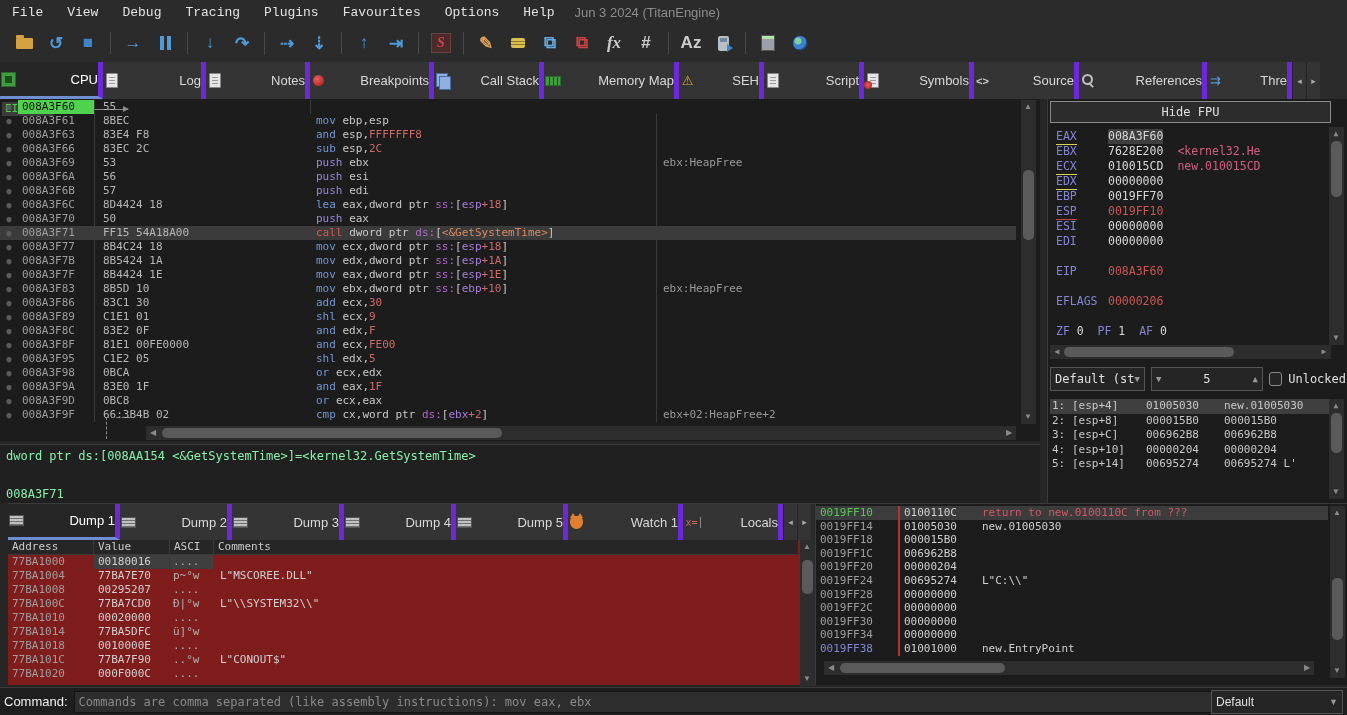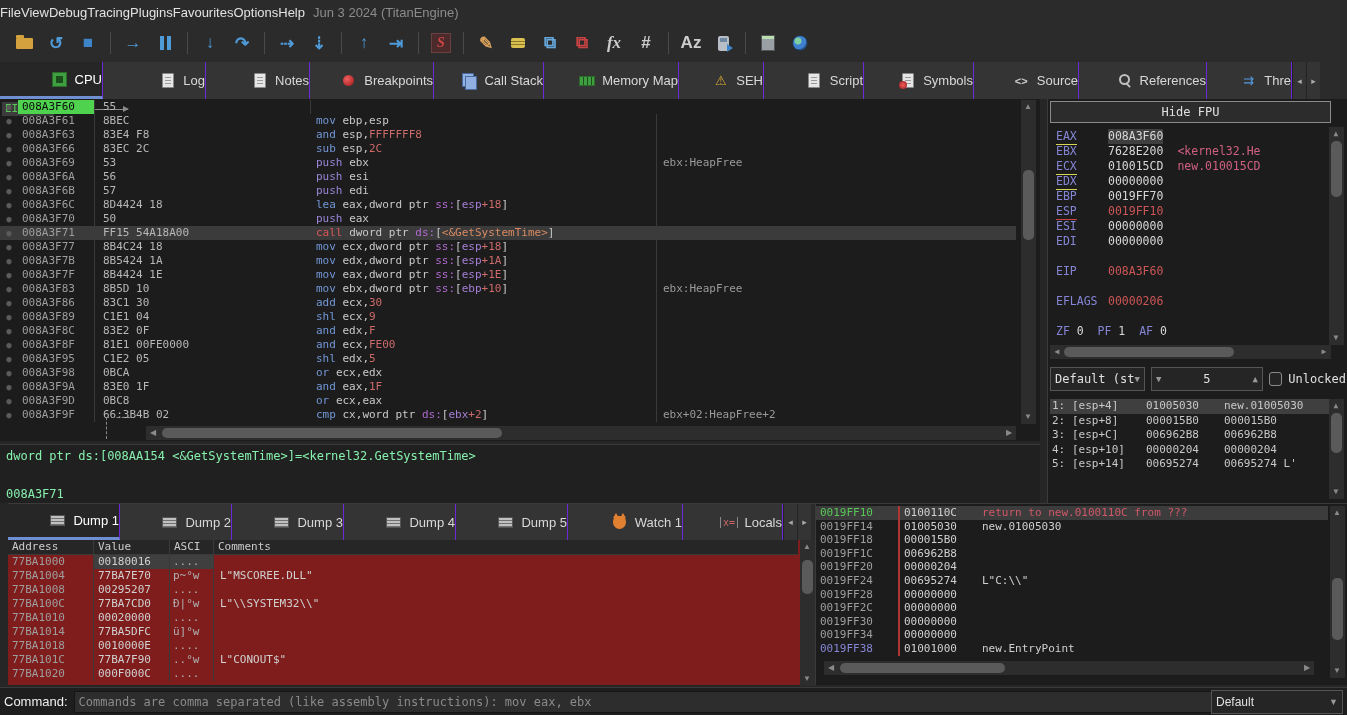--- a/index.html
+++ b/index.html
@@ -4,21 +4,21 @@
 <style>
   * { margin:0; padding:0; box-sizing:border-box; }
   html,body { width:1347px; height:715px; background:#262626; overflow:hidden;
     font-family:"Liberation Sans", sans-serif; }
   .mono { font-family:"DejaVu Sans Mono", monospace; }
   #app { position:relative; width:1347px; height:715px; }
 
   
   #menubar { position:absolute; left:0; top:0; width:1347px; height:24px; background:#2b2b2b;
     display:flex; align-items:center; color:#e2e2e2; font-size:13px; }
-  .menu-item { padding:3px 0; cursor:default; }
+  .menu-item { padding:3px 12px; cursor:default;font-family:Liberation Mono, monospace; }
   #menu-status { color:#8c8c8c; margin-left:8px; }
 
   
   #toolbar { position:absolute; left:0; top:24px; width:1347px; height:38px; background:#2b2b2b;
     display:flex; align-items:center; padding-left:8px; }
   .tb-icon { width:26px; height:24px; display:inline-flex; align-items:center; justify-content:center;
     margin:0 3px; font-size:17px; font-weight:bold; }
   .tb-sep { width:1px; height:22px; background:#4a4a4a; margin:0 6px; }
   .sh-folder { width:17px; height:11px; background:#d3a13e; border-radius:1px; position:relative; }
   .sh-folder::before { content:''; position:absolute; top:-3px; left:0; width:8px; height:3px;
@@ -36,22 +36,22 @@
     border-top:4px solid transparent; border-bottom:4px solid transparent; }
   .sh-globe { width:16px; height:16px; border-radius:50%;
     background:radial-gradient(circle at 5px 5px, #7fd0a0 0 3px, #3f7fd0 4px 8px, #2a5a9a 8px); border:1px solid #234; }
   .sh-calc { width:14px; height:16px; background:#9aa0a6; border:1px solid #555;
     background-image:linear-gradient(#b9e0b0 3px, #9aa0a6 3px),
       repeating-linear-gradient(90deg, transparent 0 3px, #555 3px 4px); }
 
   
   #tabbar { position:absolute; left:0; top:62px; width:1347px; height:37px; background:#2b2b2b;
     display:flex; align-items:stretch; }
-  .tab { display:flex; align-items:center; justify-content:flex-end; gap:7px; background:#343434;
-    color:#d8d8d8; font-size:13px; border-right:1px solid #6d28d9; white-space:nowrap; overflow:hidden; }
+  .tab { display:flex; align-items:center; justify-content:space-between; gap:7px; background:#343434;
+    color:#d8d8d8; font-size:13px; border-right:5px solid #6d28d9; white-space:nowrap; overflow:hidden; }
   .tab.active { background:#262626; border-bottom:3px solid #6f8fd2; color:#ffffff; }
   .tab-scroll { width:14px; background:#343434; color:#aaa; display:flex; align-items:center;
     justify-content:center; font-size:9px; border-left:1px solid #242424; }
   .ti { width:17px; height:17px; display:inline-flex; align-items:center; justify-content:center; font-size:13px; }
   .ti-page { width:12px; height:15px; background:#e6e6e6; border:1px solid #888; border-radius:1px; position:relative; }
   .ti-page::before { content:''; position:absolute; top:3px; left:2px; right:2px; height:1px;
     background:#9a9a9a; box-shadow:0 3px 0 #9a9a9a, 0 6px 0 #9a9a9a; }
   .ti-cpu { width:15px; height:15px; background:#3f9e3f; border:1px solid #2a6a2a; position:relative; }
   .ti-cpu::before { content:''; position:absolute; inset:3px; background:#1d4d1d; }
   .ti-bp { width:11px; height:11px; border-radius:50%; background:radial-gradient(circle at 4px 4px, #f06060, #9a1515); }
@@ -334,21 +334,21 @@
         <div class="drow"><span class="d-dot">●</span><span class="d-addr">008A3F6A</span><span class="d-bytes">56</span><span class="d-instr"><span class="tk-mnp">push</span><span class="tk-txt"> </span><span class="tk-reg">esi</span></span><span class="d-cmt"></span></div>
         <div class="drow"><span class="d-dot">●</span><span class="d-addr">008A3F6B</span><span class="d-bytes">57</span><span class="d-instr"><span class="tk-mnp">push</span><span class="tk-txt"> </span><span class="tk-reg">edi</span></span><span class="d-cmt"></span></div>
         <div class="drow"><span class="d-dot">●</span><span class="d-addr">008A3F6C</span><span class="d-bytes">8D4424 18</span><span class="d-instr"><span class="tk-mn">lea</span><span class="tk-txt"> </span><span class="tk-reg">eax</span><span class="tk-txt">,</span><span class="tk-txt">dword ptr </span><span class="tk-seg">ss:</span><span class="tk-txt">[</span><span class="tk-mem">esp</span><span class="tk-num">+18</span><span class="tk-txt">]</span></span><span class="d-cmt"></span></div>
         <div class="drow"><span class="d-dot">●</span><span class="d-addr">008A3F70</span><span class="d-bytes">50</span><span class="d-instr"><span class="tk-mnp">push</span><span class="tk-txt"> </span><span class="tk-reg">eax</span></span><span class="d-cmt"></span></div>
         <div class="drow sel"><span class="d-dot">●</span><span class="d-addr">008A3F71</span><span class="d-bytes">FF15 54A18A00</span><span class="d-instr"><span class="tk-mnc">call</span><span class="tk-txt"> </span><span class="tk-txt">dword ptr </span><span class="tk-seg">ds:</span><span class="tk-txt">[</span><span class="tk-sym">&lt;&amp;GetSystemTime&gt;</span><span class="tk-txt">]</span></span><span class="d-cmt"></span></div>
         <div class="drow"><span class="d-dot">●</span><span class="d-addr">008A3F77</span><span class="d-bytes">8B4C24 18</span><span class="d-instr"><span class="tk-mn">mov</span><span class="tk-txt"> </span><span class="tk-reg">ecx</span><span class="tk-txt">,</span><span class="tk-txt">dword ptr </span><span class="tk-seg">ss:</span><span class="tk-txt">[</span><span class="tk-mem">esp</span><span class="tk-num">+18</span><span class="tk-txt">]</span></span><span class="d-cmt"></span></div>
         <div class="drow"><span class="d-dot">●</span><span class="d-addr">008A3F7B</span><span class="d-bytes">8B5424 1A</span><span class="d-instr"><span class="tk-mn">mov</span><span class="tk-txt"> </span><span class="tk-reg">edx</span><span class="tk-txt">,</span><span class="tk-txt">dword ptr </span><span class="tk-seg">ss:</span><span class="tk-txt">[</span><span class="tk-mem">esp</span><span class="tk-num">+1A</span><span class="tk-txt">]</span></span><span class="d-cmt"></span></div>
         <div class="drow"><span class="d-dot">●</span><span class="d-addr">008A3F7F</span><span class="d-bytes">8B4424 1E</span><span class="d-instr"><span class="tk-mn">mov</span><span class="tk-txt"> </span><span class="tk-reg">eax</span><span class="tk-txt">,</span><span class="tk-txt">dword ptr </span><span class="tk-seg">ss:</span><span class="tk-txt">[</span><span class="tk-mem">esp</span><span class="tk-num">+1E</span><span class="tk-txt">]</span></span><span class="d-cmt"></span></div>
         <div class="drow"><span class="d-dot">●</span><span class="d-addr">008A3F83</span><span class="d-bytes">8B5D 10</span><span class="d-instr"><span class="tk-mn">mov</span><span class="tk-txt"> </span><span class="tk-reg">ebx</span><span class="tk-txt">,</span><span class="tk-txt">dword ptr </span><span class="tk-seg">ss:</span><span class="tk-txt">[</span><span class="tk-mem">ebp</span><span class="tk-num">+10</span><span class="tk-txt">]</span></span><span class="d-cmt">ebx:HeapFree</span></div>
         <div class="drow"><span class="d-dot">●</span><span class="d-addr">008A3F86</span><span class="d-bytes">83C1 30</span><span class="d-instr"><span class="tk-mn">add</span><span class="tk-txt"> </span><span class="tk-reg">ecx</span><span class="tk-txt">,</span><span class="tk-num">30</span></span><span class="d-cmt"></span></div>
-        <div class="drow"><span class="d-dot">●</span><span class="d-addr">008A3F89</span><span class="d-bytes">C1E1 04</span><span class="d-instr"><span class="tk-mn">shl</span><span class="tk-txt"> </span><span class="tk-reg">ecx</span><span class="tk-txt">,</span><span class="tk-num">9</span></span><span class="d-cmt"></span></div>
+        <div class="drow"><span class="d-dot">●</span><span class="d-addr">008A3F89</span><span class="d-bytes">C1E1 01</span><span class="d-instr"><span class="tk-mn">shl</span><span class="tk-txt"> </span><span class="tk-reg">ecx</span><span class="tk-txt">,</span><span class="tk-num">9</span></span><span class="d-cmt"></span></div>
         <div class="drow"><span class="d-dot">●</span><span class="d-addr">008A3F8C</span><span class="d-bytes">83E2 0F</span><span class="d-instr"><span class="tk-mn">and</span><span class="tk-txt"> </span><span class="tk-reg">edx</span><span class="tk-txt">,</span><span class="tk-num">F</span></span><span class="d-cmt"></span></div>
         <div class="drow"><span class="d-dot">●</span><span class="d-addr">008A3F8F</span><span class="d-bytes">81E1 00FE0000</span><span class="d-instr"><span class="tk-mn">and</span><span class="tk-txt"> </span><span class="tk-reg">ecx</span><span class="tk-txt">,</span><span class="tk-num">FE00</span></span><span class="d-cmt"></span></div>
         <div class="drow"><span class="d-dot">●</span><span class="d-addr">008A3F95</span><span class="d-bytes">C1E2 05</span><span class="d-instr"><span class="tk-mn">shl</span><span class="tk-txt"> </span><span class="tk-reg">edx</span><span class="tk-txt">,</span><span class="tk-num">5</span></span><span class="d-cmt"></span></div>
         <div class="drow"><span class="d-dot">●</span><span class="d-addr">008A3F98</span><span class="d-bytes">0BCA</span><span class="d-instr"><span class="tk-mn">or</span><span class="tk-txt"> </span><span class="tk-reg">ecx</span><span class="tk-txt">,</span><span class="tk-reg">edx</span></span><span class="d-cmt"></span></div>
         <div class="drow"><span class="d-dot">●</span><span class="d-addr">008A3F9A</span><span class="d-bytes">83E0 1F</span><span class="d-instr"><span class="tk-mn">and</span><span class="tk-txt"> </span><span class="tk-reg">eax</span><span class="tk-txt">,</span><span class="tk-num">1F</span></span><span class="d-cmt"></span></div>
         <div class="drow"><span class="d-dot">●</span><span class="d-addr">008A3F9D</span><span class="d-bytes">0BC8</span><span class="d-instr"><span class="tk-mn">or</span><span class="tk-txt"> </span><span class="tk-reg">ecx</span><span class="tk-txt">,</span><span class="tk-reg">eax</span></span><span class="d-cmt"></span></div>
         <div class="drow"><span class="d-dot">●</span><span class="d-addr">008A3F9F</span><span class="d-bytes">66:3B4B 02</span><span class="d-instr"><span class="tk-mn">cmp</span><span class="tk-txt"> </span><span class="tk-reg">cx</span><span class="tk-txt">,</span><span class="tk-txt">word ptr </span><span class="tk-seg">ds:</span><span class="tk-txt">[</span><span class="tk-mem">ebx</span><span class="tk-num">+2</span><span class="tk-txt">]</span></span><span class="d-cmt">ebx+02:HeapFree+2</span></div>
       </div>
     <div id="jump-bracket"></div>
     <div id="jump-down">↓</div>

